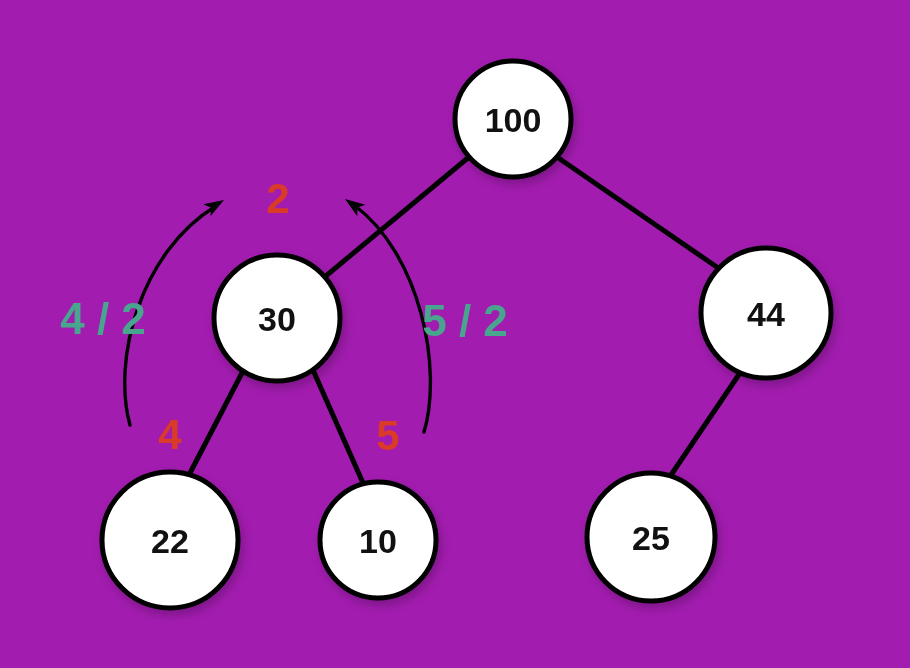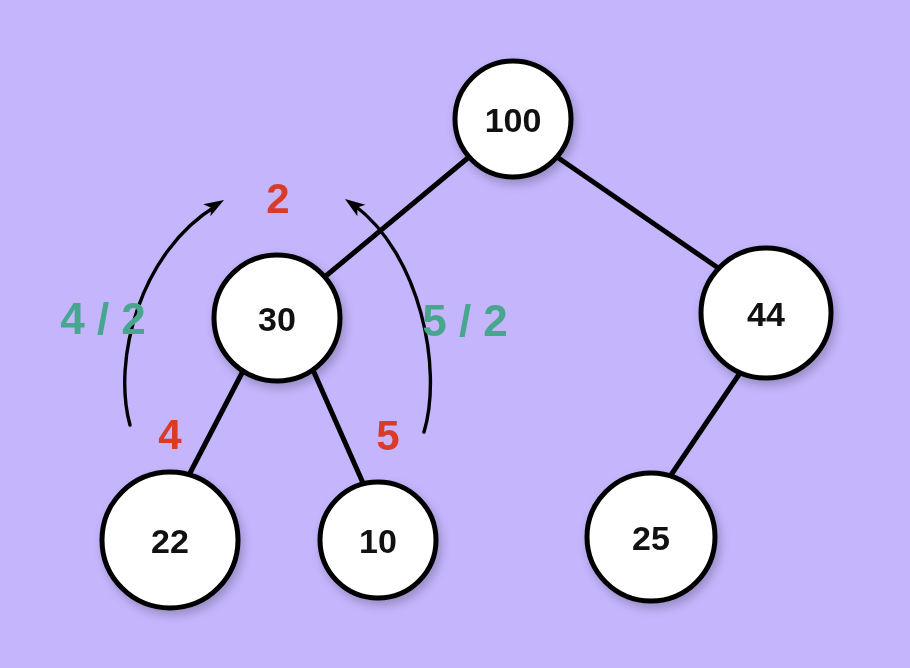--- a/index.html
+++ b/index.html
@@ -7,21 +7,21 @@
     padding: 0;
     background: #ffffff;
   }
   body {
     font-family: "Liberation Sans", sans-serif;
   }
   #canvas {
     position: relative;
     width: 910px;
     height: 668px;
-    background: #c4b5fd;
+    background: #a21caf;
     overflow: hidden;
   }
   #tree-svg {
     position: absolute;
     top: 0;
     left: 0;
     width: 910px;
     height: 668px;
   }
   .node-circle {

